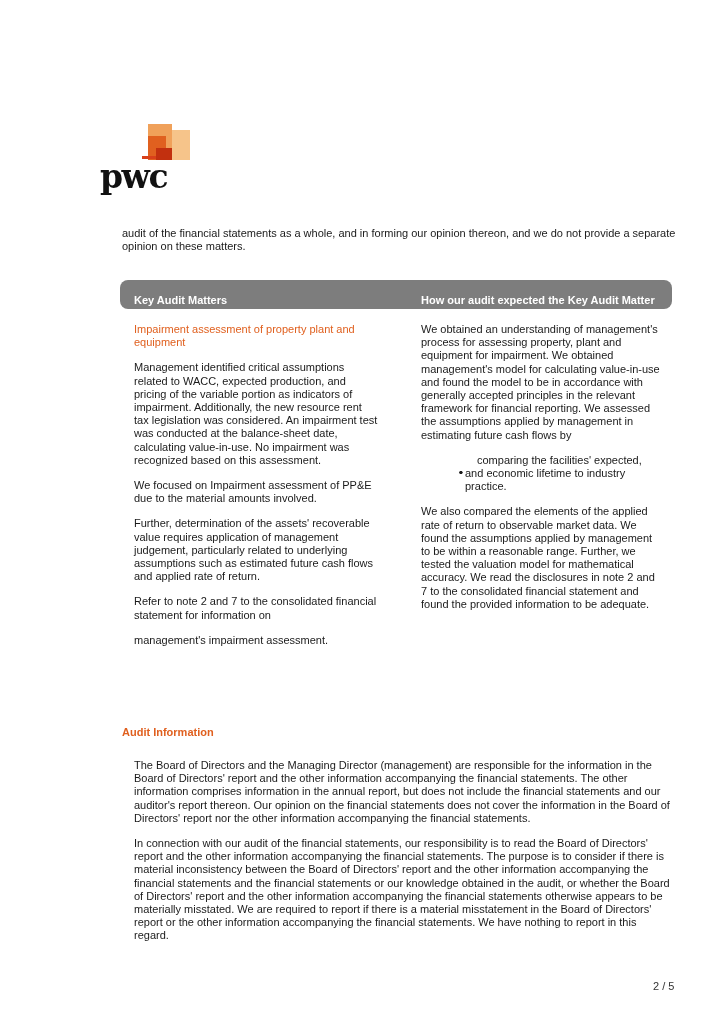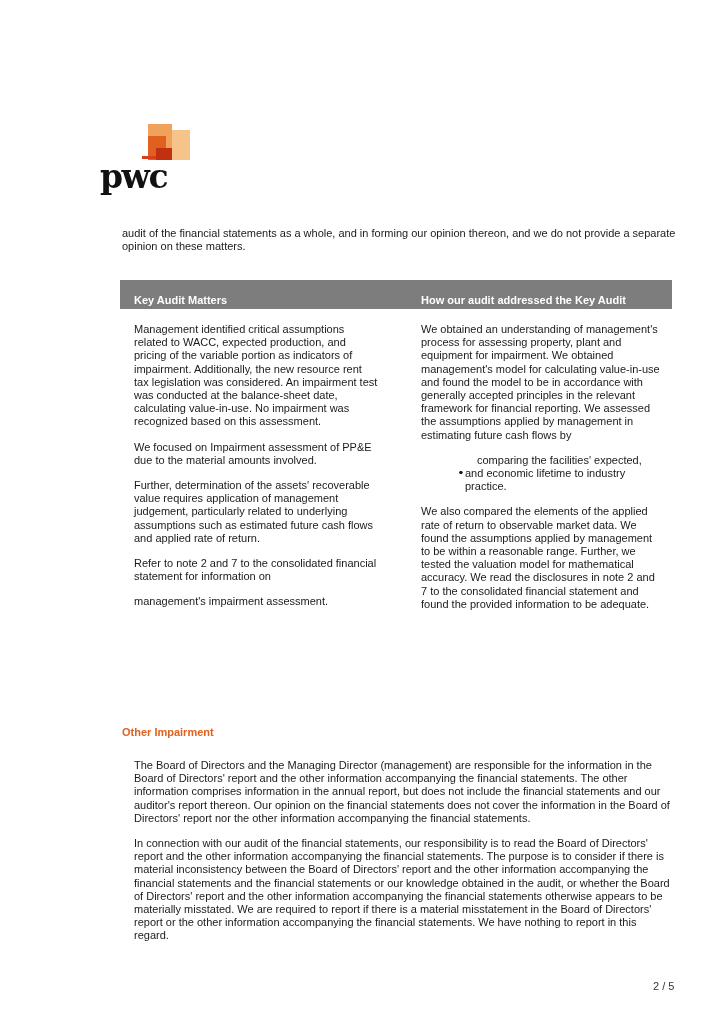--- a/index.html
+++ b/index.html
@@ -44,20 +44,21 @@
     .kam-header {
       position: absolute;
       left: 84px;
       top: 244px;
       width: 552px;
       height: 29px;
       background: #7d7d7d;
       color: #ffffff;
       font-weight: bold;
       font-size: 11px;
+      border-radius: 8px;
     }
     .kam-header .h-left { position: absolute; left: 2px; top: 2px; }
     .kam-header .h-right { position: absolute; left: 289px; top: 2px; }
 
     .col-left {
       position: absolute;
       left: 86px;
       top: 275px;
       width: 268px;
     }
@@ -118,24 +119,25 @@
   <div class="blk" style="left:48px; top:12px; width:18px; height:24px; background:#e0601f;"></div>
   <div class="blk" style="left:56px; top:24px; width:16px; height:12px; background:#c2300f;"></div>
   <div class="blk" style="left:42px; top:32px; width:14px; height:3px; background:#d9401a;"></div>
   <div class="wordmark">pwc</div>
 </div>
 
 <div class="intro">audit of the financial statements as a whole, and in forming our opinion thereon, and we do not provide a separate opinion on these matters.</div>
 
 <div class="kam-header">
   <span class="h-left">Key Audit Matters</span>
-  <span class="h-right">How our audit addressed the Key Audit Matter</span>
+  <span class="h-right">How our audit expected the Key Audit Matter</span>
 </div>
 
 <div class="col-left">
+  <p class="kam-title">Impairment assessment of property plant and equipment</p>
   <p>Management identified critical assumptions related to WACC, expected production, and pricing of the variable portion as indicators of impairment. Additionally, the new resource rent tax legislation was considered. An impairment test was conducted at the balance-sheet date, calculating value-in-use. No impairment was recognized based on this assessment.</p>
   <div>We focused on Impairment assessment of PP&amp;E due to the material amounts involved.</div>
   <p>Further, determination of the assets' recoverable value requires application of management judgement, particularly related to underlying assumptions such as estimated future cash flows and applied rate of return.</p>
   <div>Refer to note 2 and 7 to the consolidated financial statement for information on</div>
   <div>management's impairment assessment.</div>
 </div>
 
 <div class="col-right">
   <div>We obtained an understanding of management's process for assessing property, plant and equipment for impairment. We obtained management's model for calculating value-in-use and found the model to be in accordance with generally accepted principles in the relevant framework for financial reporting. We assessed the assumptions applied by management in estimating future cash flows by</div>
   <ul class="bullets">
@@ -146,19 +148,19 @@
       <span class="dot">•</span>
     </li>
     <li>
       <span class="dot">•</span>
       <span>comparing the facilities' expected, and economic lifetime to industry practice.</span>
     </li>
   </ul>
   <p>We also compared the elements of the applied rate of return to observable market data. We found the assumptions applied by management to be within a reasonable range. Further, we tested the valuation model for mathematical accuracy. We read the disclosures in note 2 and 7 to the consolidated financial statement and found the provided information to be adequate.</p>
 </div>
 
-<div class="section-title">Other Impairment</div>
+<div class="section-title">Audit Information</div>
 <div class="other-body">
   <p>The Board of Directors and the Managing Director (management) are responsible for the information in the Board of Directors' report and the other information accompanying the financial statements. The other information comprises information in the annual report, but does not include the financial statements and our auditor's report thereon. Our opinion on the financial statements does not cover the information in the Board of Directors' report nor the other information accompanying the financial statements.</p>
   <p>In connection with our audit of the financial statements, our responsibility is to read the Board of Directors' report and the other information accompanying the financial statements. The purpose is to consider if there is material inconsistency between the Board of Directors' report and the other information accompanying the financial statements and the financial statements or our knowledge obtained in the audit, or whether the Board of Directors' report and the other information accompanying the financial statements otherwise appears to be materially misstated. We are required to report if there is a material misstatement in the Board of Directors' report or the other information accompanying the financial statements. We have nothing to report in this regard.</p>
 </div>
 
 <div class="page-num">2 / 5</div>
 
 </body></html>

